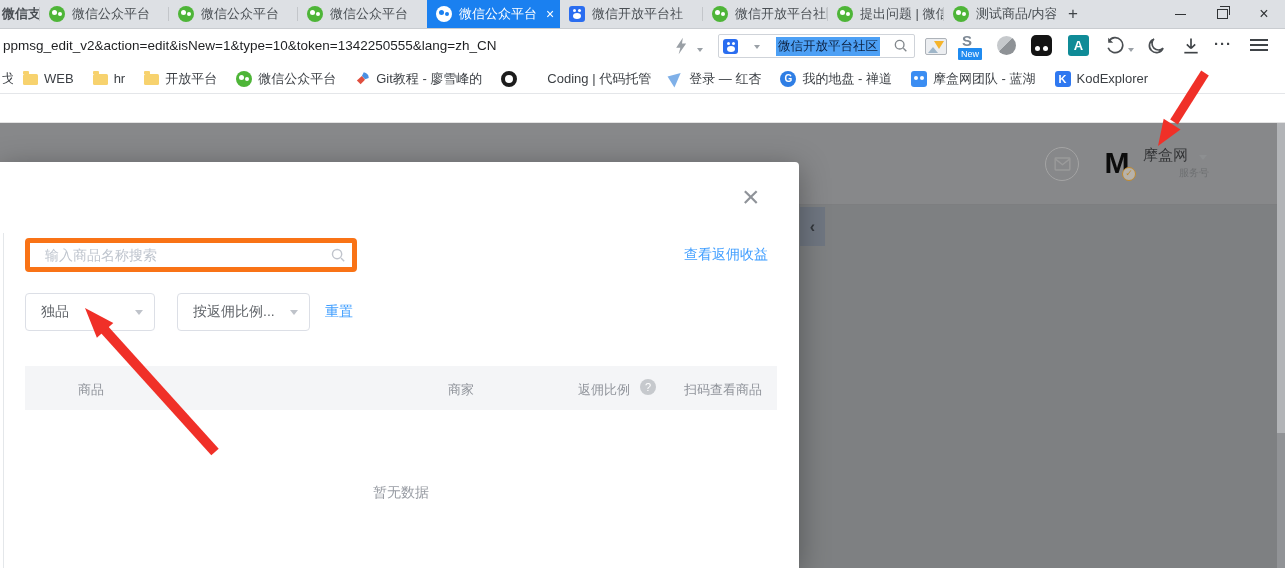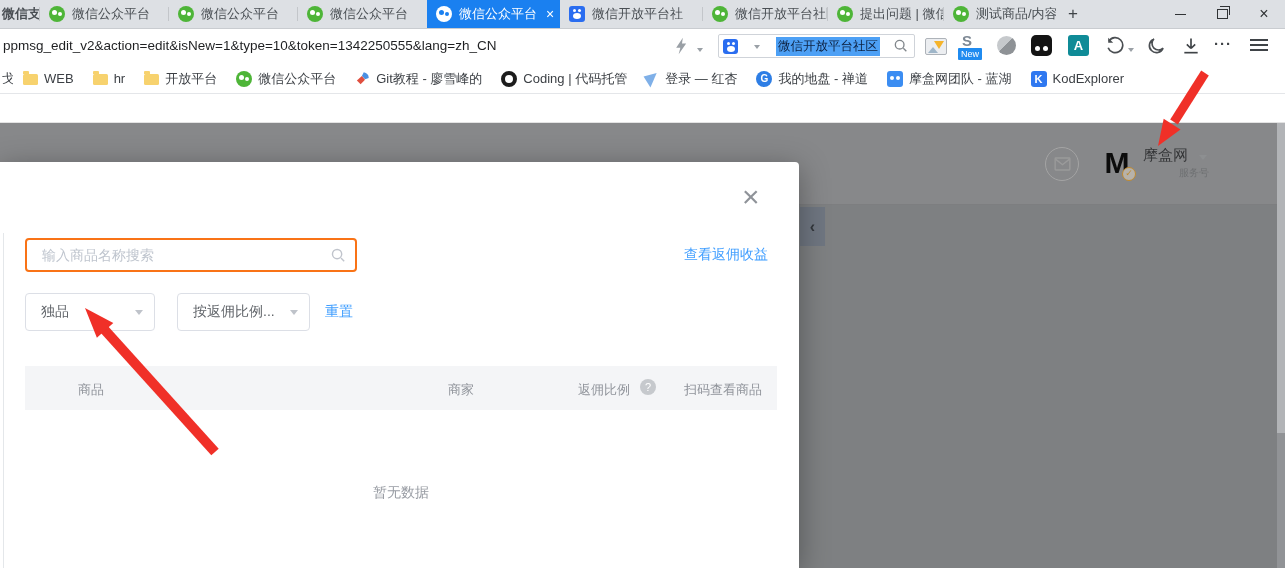--- a/index.html
+++ b/index.html
@@ -101,21 +101,21 @@
     border-top:5.5px solid #8d8f91;}
   .panel-toggle{position:absolute;left:800px;top:84px;width:25px;height:39px;background:#6f7681;
     color:#33373c;display:flex;align-items:center;justify-content:center;font-size:16px;font-weight:bold;}
   .scrollbar{position:absolute;left:1277px;top:0;width:8px;height:445px;background:#919396;}
   .scroll-thumb{position:absolute;left:0;top:0;width:8px;height:310px;background:#b2b4b7;}
 
   
   .modal{position:absolute;left:0;top:162px;width:799px;height:406px;background:#fff;
     border-radius:0 4px 0 0;box-shadow:0 6px 30px rgba(0,0,0,0.35);}
   .modal-close{position:absolute;left:742px;top:20px;font-size:30px;font-weight:100;color:#8f9399;line-height:1;}
-  .m-input{position:absolute;left:25px;top:76px;width:332px;height:34px;border:2px solid #f97316;border-radius:4px;
+  .m-input{position:absolute;left:25px;top:76px;width:332px;height:34px;border:5px solid #f97316;border-radius:4px;
     box-sizing:border-box;font-size:14px;color:#606266;padding:0 36px 0 15px;outline:none;
     font-family:"Liberation Sans","DejaVu Sans",sans-serif;}
   .m-input::placeholder{color:#bfc5ce;opacity:1;}
   .m-input-icon{position:absolute;left:330px;top:85px;width:17px;height:17px;}
   .income-link{position:absolute;right:31px;top:84px;font-size:14px;color:#409eff;}
   .m-select{position:absolute;top:131px;height:38px;border:1px solid #dcdfe6;border-radius:4px;box-sizing:border-box;
     font-size:14px;color:#5f6368;display:flex;align-items:center;padding:0 30px 0 15px;background:#fff;}
   .sel-caret{position:absolute;right:11px;top:16px;width:0;height:0;border:4.5px solid transparent;
     border-top:5.5px solid #bfc3ca;}
   .reset-link{position:absolute;left:325px;top:141px;font-size:14px;color:#409eff;}
@@ -245,21 +245,21 @@
       </span>
     <span class="bm">
       <svg width="15" height="15" viewBox="0 0 24 24">
         <path d="M14 2c5 1 8 4 8 9l-6 2-5-5z" fill="#4a90e2"></path>
         <path d="M11 8 3 15l6 6 7-7z" fill="#e04f3f"></path>
         </svg>
       <span class="lbl" style="max-width:128px;">Git教程 - 廖雪峰的</span>
       </span>
     <span class="bm">
       <span class="coding-icon"></span>
-      <span class="lbl" style="max-width:122px;">Coding | 代码托管</span>
+      <span class="lbl" style="max-width:122px;margin-left:24px;">Coding | 代码托管</span>
       </span>
     <span class="bm">
       <span class="plane-icon"></span>
       <span class="lbl">登录 — 红杏</span>
       </span>
     <span class="bm">
       <span class="zentao-icon">G</span>
       <span class="lbl">我的地盘 - 禅道</span>
       </span>
     <span class="bm">

